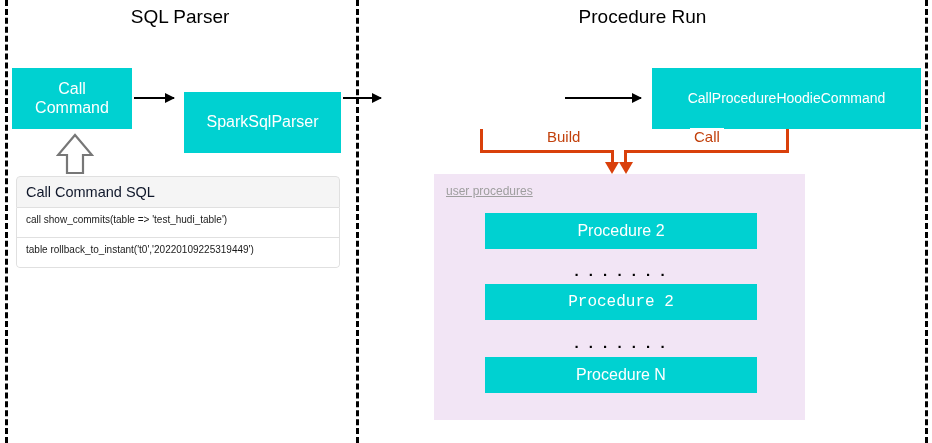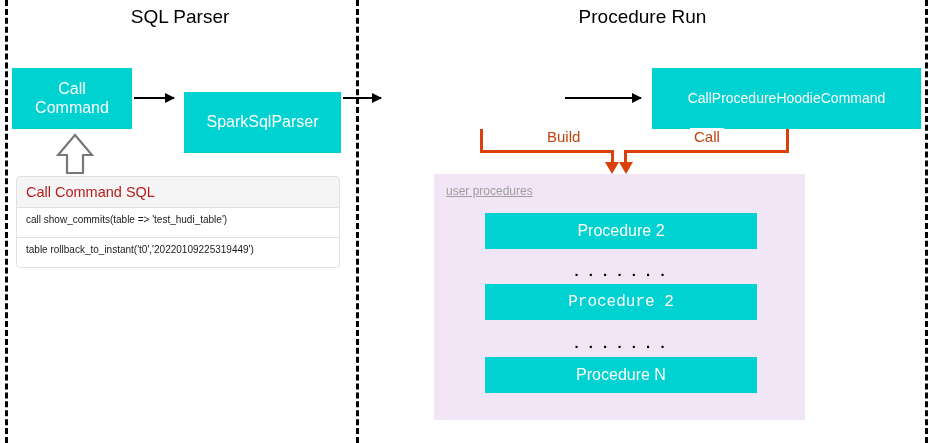--- a/index.html
+++ b/index.html
@@ -92,21 +92,21 @@
     width: 324px;
     border-radius: 4px;
     overflow: hidden;
     box-sizing: border-box;
   }
   .sql-header {
     background: #f5f5f5;
     border: 1px solid #e0e0e0;
     border-radius: 4px 4px 0 0;
     font-size: 14.5px;
-    color: #b91c1c;
+    color: #0f172a;
     padding: 7px 9px 8px 9px;
     box-sizing: border-box;
     height: 32px;
   }
   .sql-row {
     background: #ffffff;
     border: 1px solid #e0e0e0;
     border-top: none;
     font-size: 10px;
     color: #1a1a1a;

